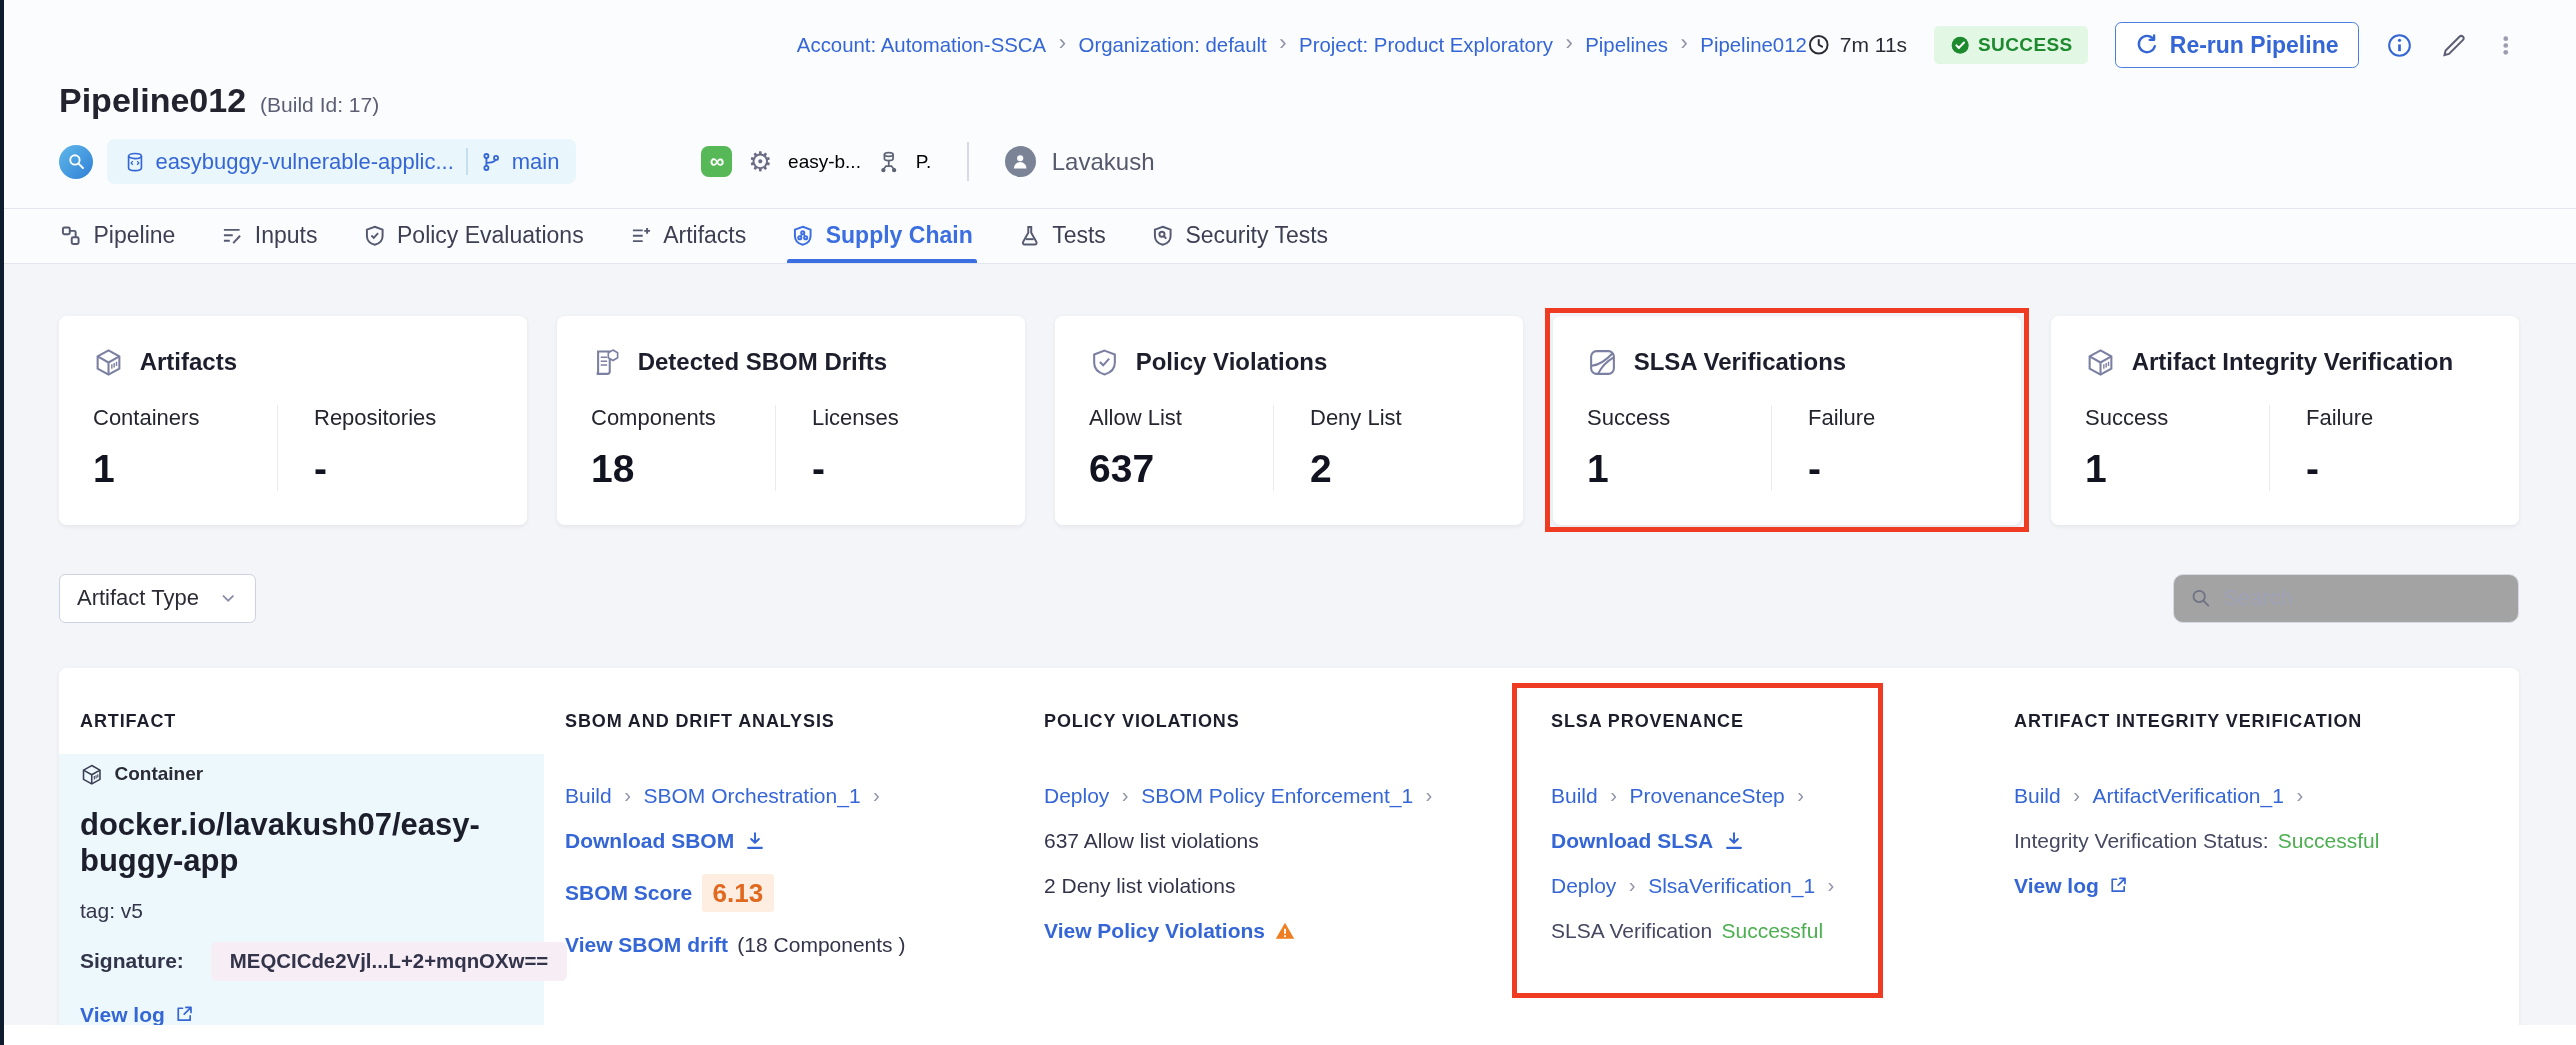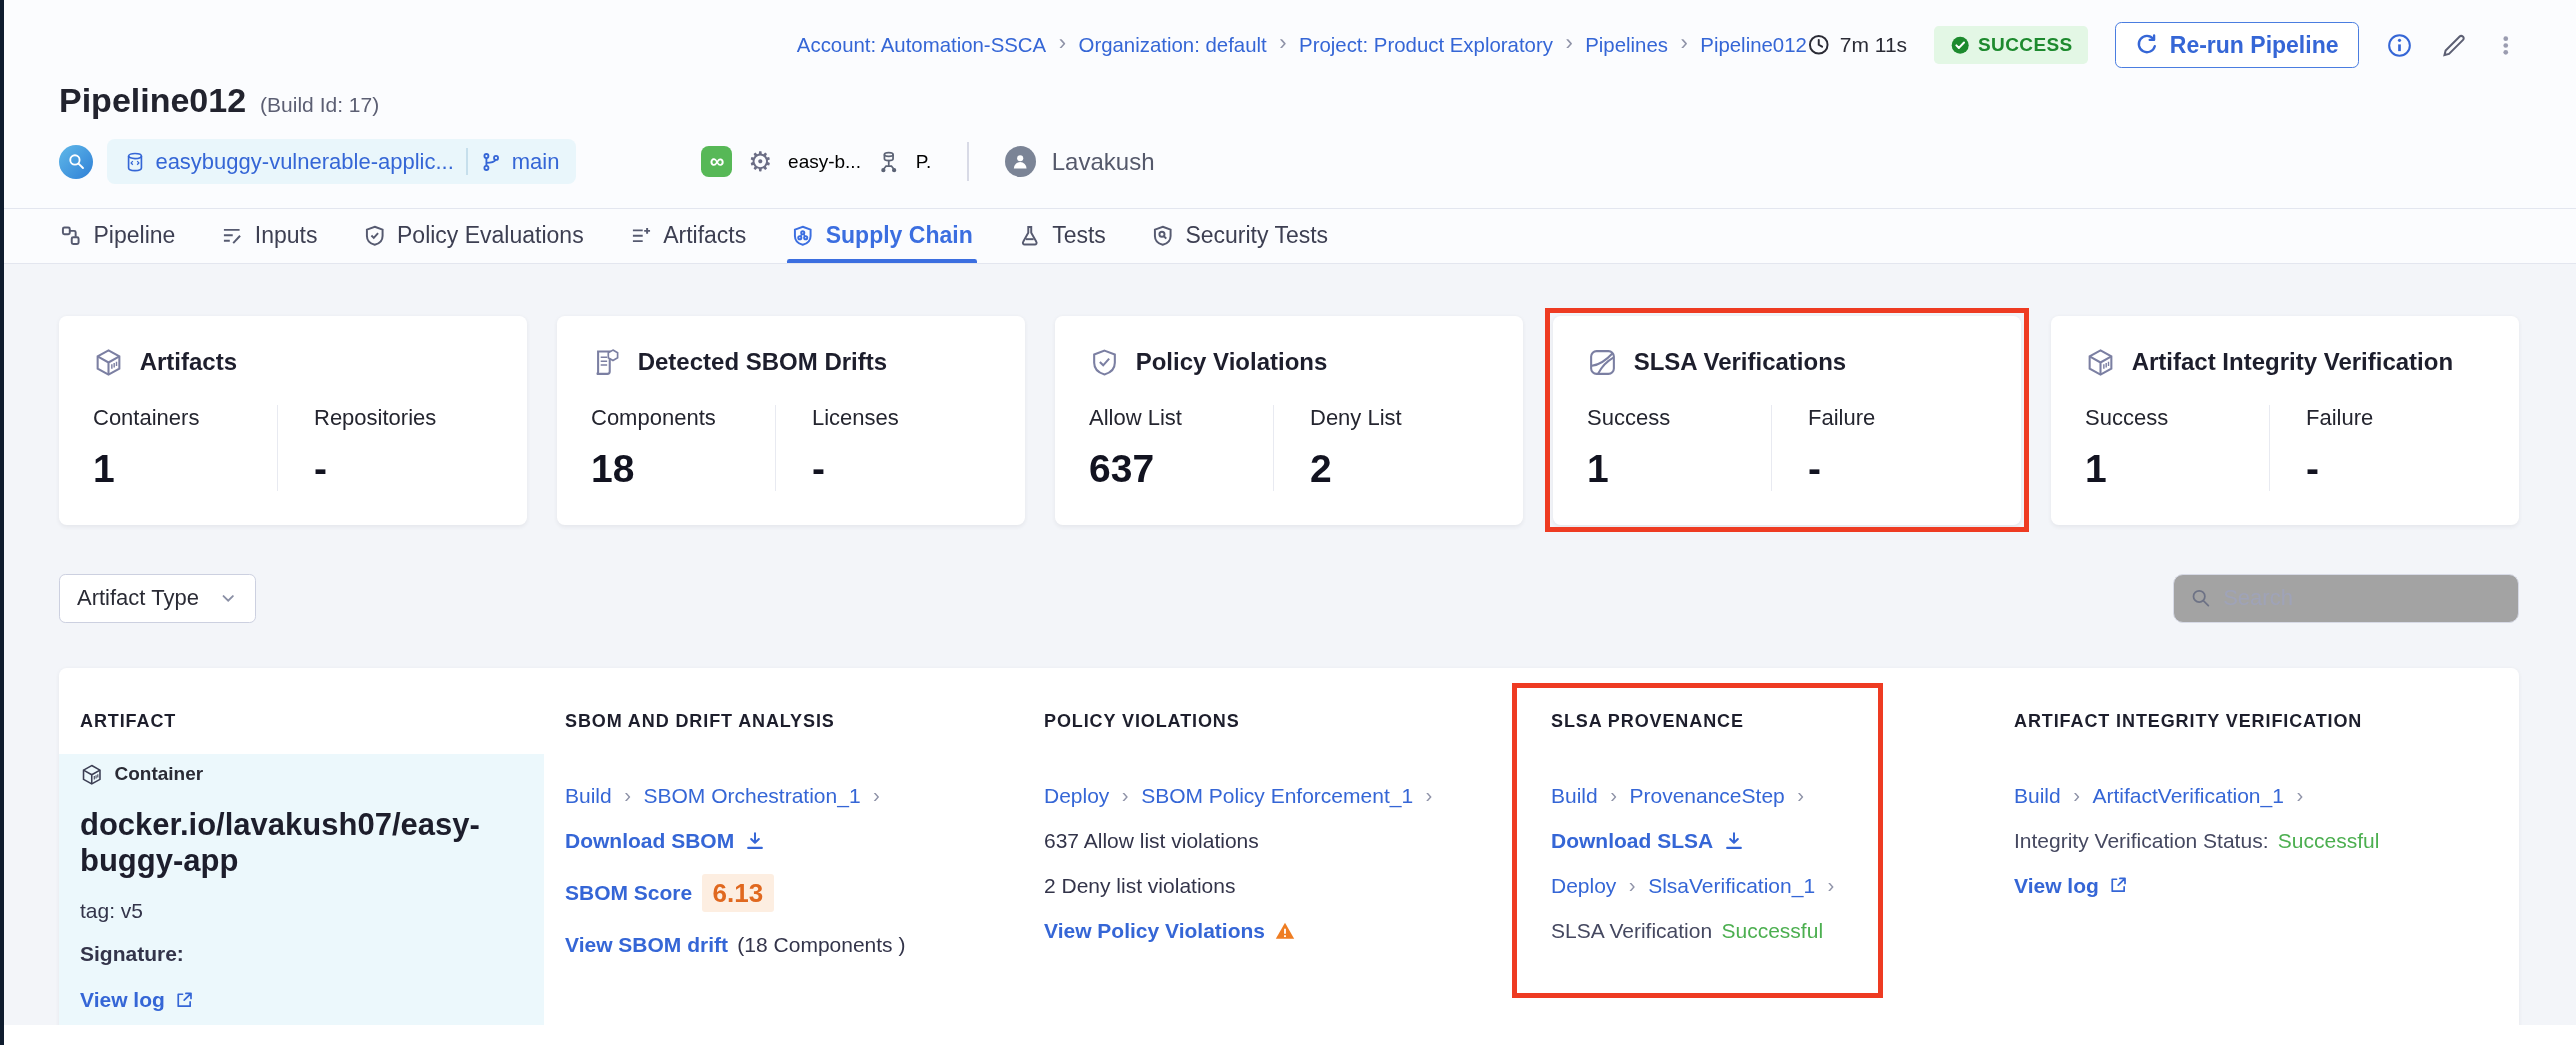--- a/index.html
+++ b/index.html
@@ -434,20 +434,21 @@
             <path d="M12 2.6l8.4 4.7v9.4L12 21.4l-8.4-4.7V7.3z"></path>
               <path d="M3.6 7.3L12 12l8.4-4.7M12 12v9.4"></path>
               <path d="M14.6 13.4v3.4M16.4 12.4v3.4M18.2 11.4v3.4" stroke-width="1.1"></path>
             </svg>
           <span>Container</span>
         </div>
         <div class="art-name">docker.io/lavakush07/easy-buggy-app</div>
         <div class="art-tag">tag: v5</div>
         <div class="sig-row">
           <span class="sig-label">Signature:</span>
+          <span class="sig-pill">MEQCICde2Vjl...L+2+mqnOXw==</span>
         </div>
         <div class="cell-line">
           <a class="link link-bold">View log</a>
           <svg width="20.4" height="20.4" viewBox="0 0 24 24" fill="none" stroke="#3566d6" stroke-width="2" stroke-linecap="round" stroke-linejoin="round">
             <path d="M10 5H5v14h14v-5"></path>
               <path d="M14 4h6v6M20 4l-8 8"></path>
             </svg>
         </div>
       </div>
 

